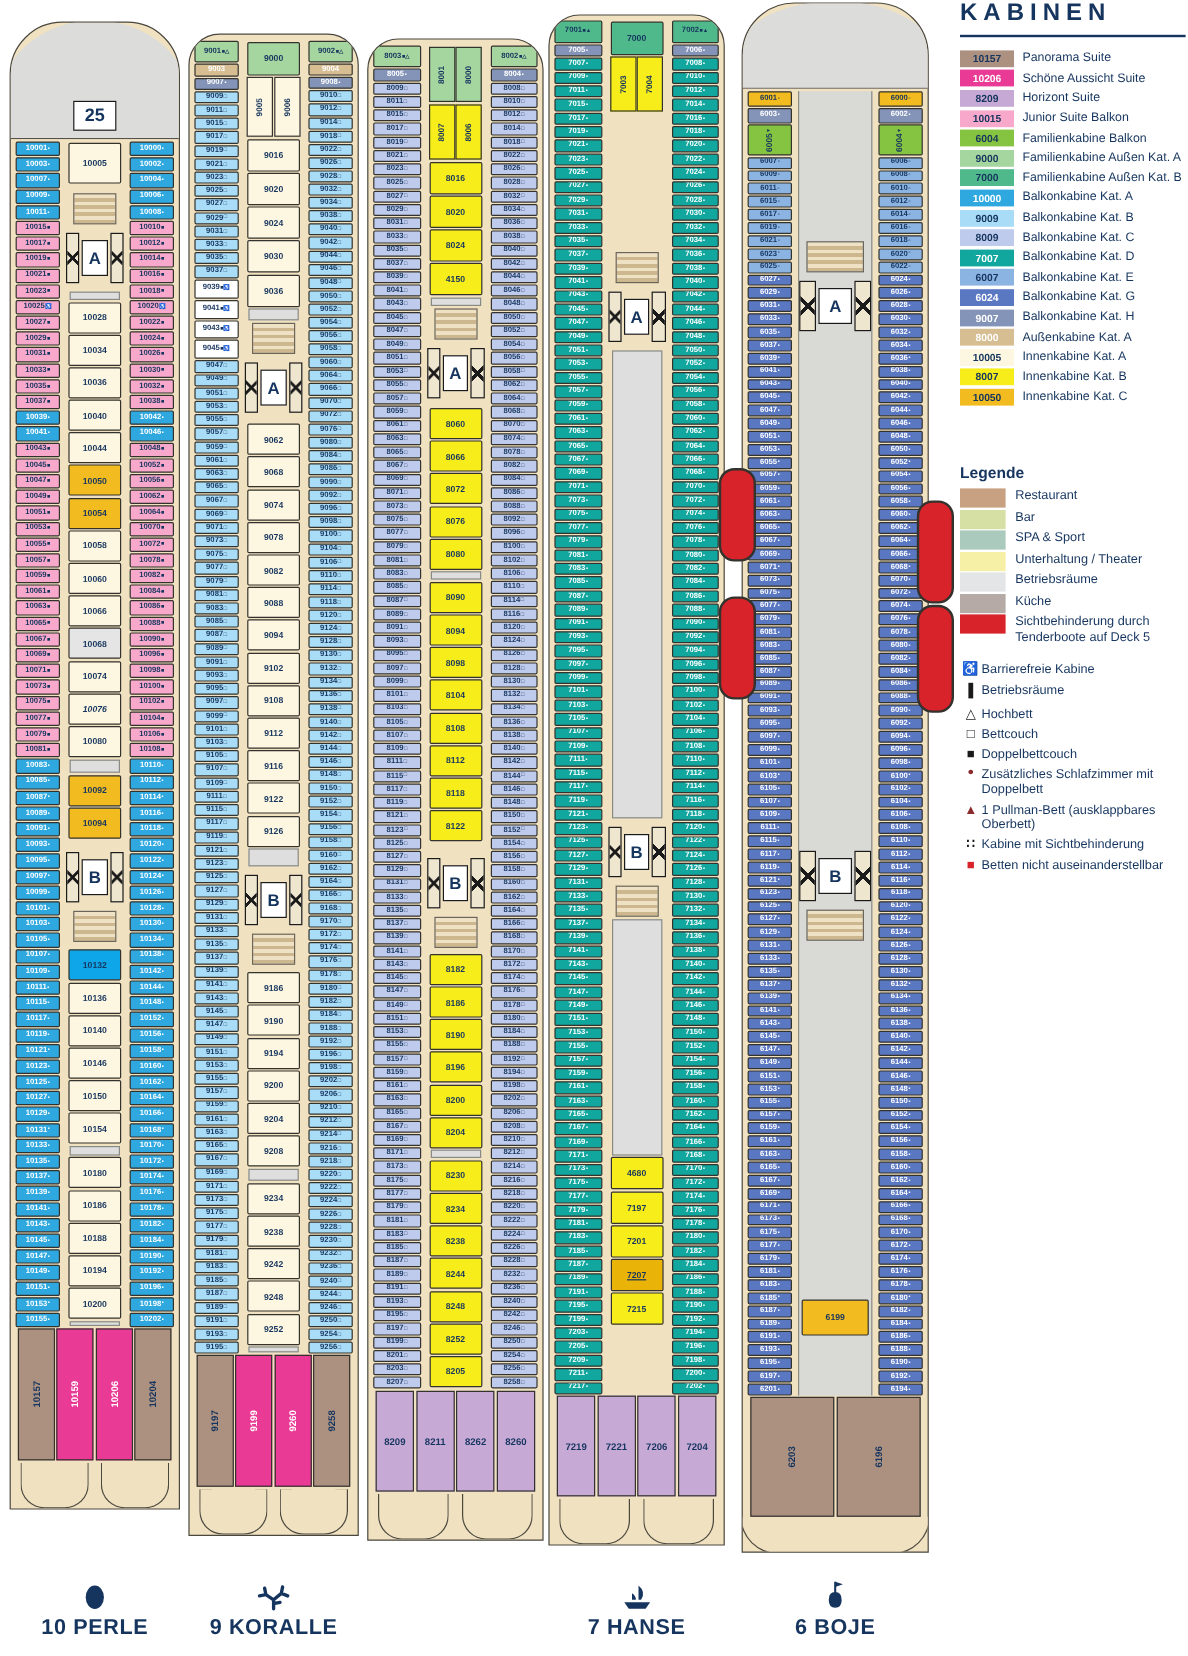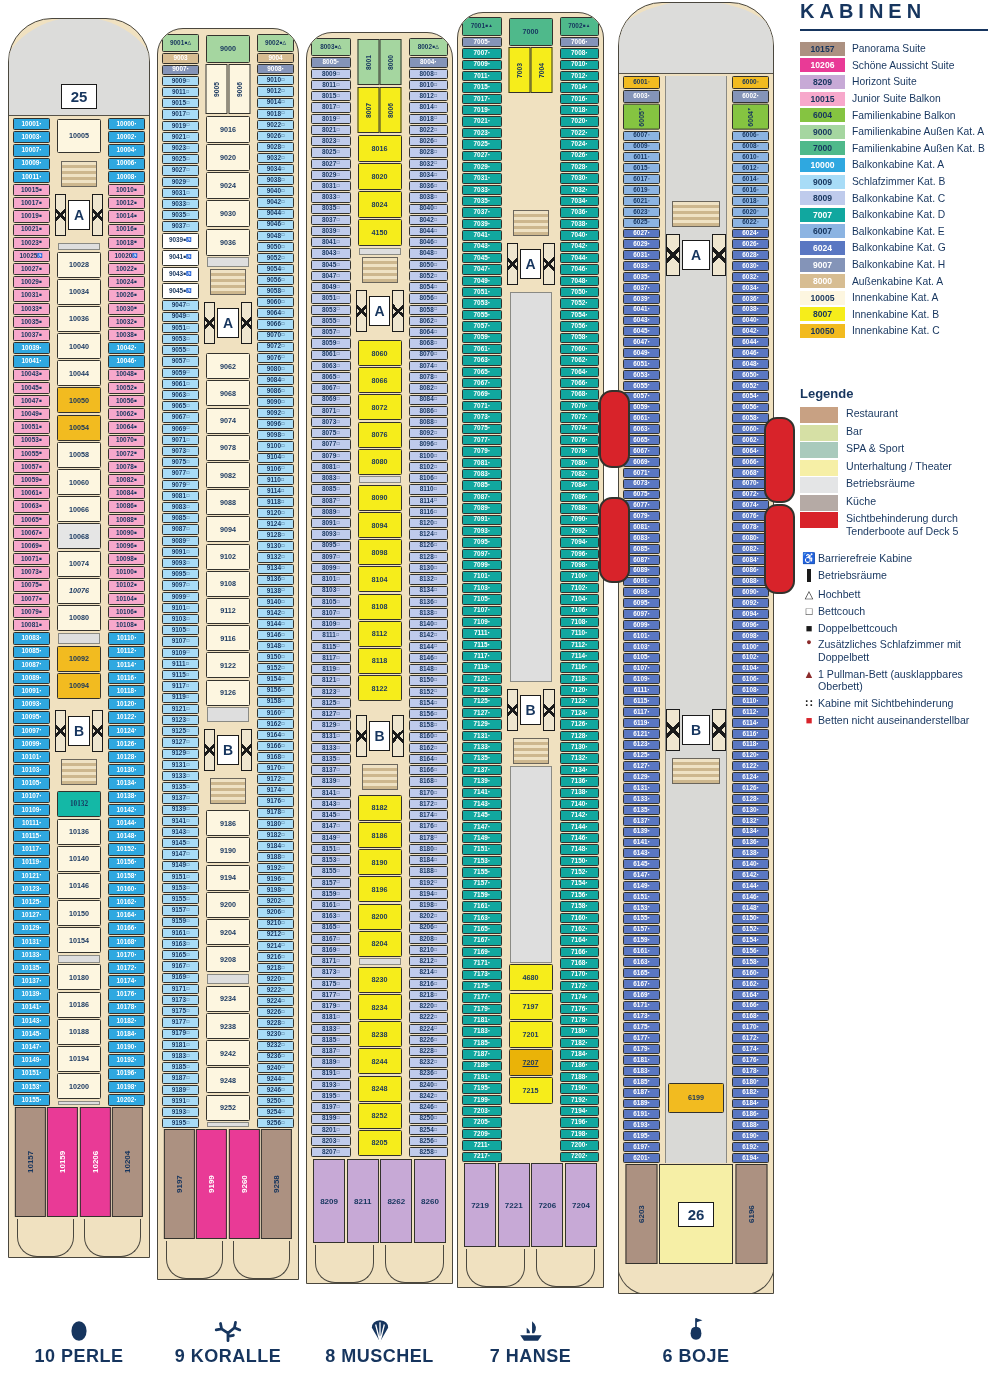--- a/index.html
+++ b/index.html
@@ -103,21 +103,21 @@
         <div class="leg-item">
           <span class="leg-chip" style="background: rgb(79, 185, 139); color: rgb(22, 53, 94);">7000</span>
           <span class="leg-label">Familienkabine Außen Kat. B</span>
         </div>
         <div class="leg-item">
           <span class="leg-chip" style="background: rgb(47, 168, 224); color: rgb(255, 255, 255);">10000</span>
           <span class="leg-label">Balkonkabine Kat. A</span>
         </div>
         <div class="leg-item">
           <span class="leg-chip" style="background: rgb(168, 220, 247); color: rgb(22, 53, 94);">9009</span>
-          <span class="leg-label">Schlafzimmer Kat. B</span>
+          <span class="leg-label">Balkonkabine Kat. B</span>
         </div>
         <div class="leg-item">
           <span class="leg-chip" style="background: rgb(191, 203, 236); color: rgb(22, 53, 94);">8009</span>
           <span class="leg-label">Balkonkabine Kat. C</span>
         </div>
         <div class="leg-item">
           <span class="leg-chip" style="background: rgb(17, 167, 159); color: rgb(255, 255, 255);">7007</span>
           <span class="leg-label">Balkonkabine Kat. D</span>
         </div>
         <div class="leg-item">
@@ -559,21 +559,21 @@
           <div class="mcab" style="height: 24px; background: rgb(242, 187, 32); color: rgb(22, 53, 94);">10092</div>
           <div class="mcab" style="height: 24px; background: rgb(242, 187, 32); color: rgb(22, 53, 94);">10094</div>
           <div class="mgap" style="flex-grow: 0.8;"></div>
           <div class="lift">
             <span class="xb"></span>
             <span class="lb">B</span>
             <span class="xb"></span>
           </div>
           <div class="stairs"></div>
           <div class="mgap" style="flex-grow: 0.8;"></div>
-          <div class="mcab" style="height: 24px; background: #14b8a6; color: rgb(22, 53, 94); font-family: Liberation Serif, serif;">10132</div>
+          <div class="mcab" style="height: 24px; background: #0ea5e9; color: rgb(22, 53, 94);">10132</div>
           <div class="mcab" style="height: 24px; background: rgb(253, 246, 224); color: rgb(22, 53, 94);">10136</div>
           <div class="mcab" style="height: 24px; background: rgb(253, 246, 224); color: rgb(22, 53, 94);">10140</div>
           <div class="mcab" style="height: 24px; background: rgb(253, 246, 224); color: rgb(22, 53, 94);">10146</div>
           <div class="mcab" style="height: 24px; background: rgb(253, 246, 224); color: rgb(22, 53, 94);">10150</div>
           <div class="mcab" style="height: 24px; background: rgb(253, 246, 224); color: rgb(22, 53, 94);">10154</div>
           <div class="mgrey" style="flex-grow: 1;"></div>
           <div class="mcab" style="height: 24px; background: rgb(253, 246, 224); color: rgb(22, 53, 94);">10180</div>
           <div class="mcab" style="height: 24px; background: rgb(253, 246, 224); color: rgb(22, 53, 94);">10186</div>
           <div class="mcab" style="height: 24px; background: rgb(253, 246, 224); color: rgb(22, 53, 94);">10188</div>
           <div class="mcab" style="height: 24px; background: rgb(253, 246, 224); color: rgb(22, 53, 94);">10194</div>
@@ -2620,29 +2620,20 @@
       <div class="suites" style="height: 84px;">
         <div class="suite" style="flex: 1 1 0px; background: rgb(199, 169, 214); color: rgb(22, 53, 94);">8209</div>
         <div class="suite" style="flex: 1 1 0px; background: rgb(199, 169, 214); color: rgb(22, 53, 94);">8211</div>
         <div class="suite" style="flex: 1 1 0px; background: rgb(199, 169, 214); color: rgb(22, 53, 94);">8262</div>
         <div class="suite" style="flex: 1 1 0px; background: rgb(199, 169, 214); color: rgb(22, 53, 94);">8260</div>
       </div>
       <div class="feet">
         <div class="foot"></div>
         <div class="foot"></div>
       </div>
-    </div>
-    <div class="deck-label" style="left: 291px; top: 1318px; width: 177px;">
-      <div class="ic">
-        <svg width="26" height="26" viewBox="0 0 24 24">
-          <path d="M12 22 L4.5 9 Q4.5 2.5 12 2 Q19.5 2.5 19.5 9 Z" fill="#16355e"></path>
-          <path d="M12 22 L8 6 M12 22 L12 4 M12 22 L16 6" stroke="#fff" stroke-width="1.2"></path>
-        </svg>
-      </div>
-      <div class="tx">8 MUSCHEL</div>
     </div>
     <div class="deck-strip" style="left: 457px; top: 12px; width: 147px; height: 1276px; border-radius: 26px 26px 0px 0px;">
       <div style="height: 4px; flex-shrink: 0;"></div>
       <div class="deck-body">
         <div class="sidecol">
           <div class="cab" style="background: rgb(79, 185, 139); color: rgb(22, 53, 94); flex-grow: 2;">
             <span>7001</span>
             <span class="mk">■▲</span>
           </div>
           <div class="cab" style="background: rgb(132, 148, 184); color: rgb(255, 255, 255); flex-grow: 1;">
@@ -4304,23 +4295,20 @@
             <span class="mk">▪</span>
           </div>
           <div class="cab" style="background: rgb(90, 119, 194); color: rgb(255, 255, 255); flex-grow: 1;">
             <span>6194</span>
             <span class="mk">▪</span>
           </div>
         </div>
       </div>
       <div class="suites" style="height: 100px;">
         <div class="suite vert" style="flex: 1.1 1 0px; background: rgb(172, 145, 129); color: rgb(22, 53, 94);">6203</div>
-        <div class="suite" style="flex: 2.6 1 0px; background: rgb(246, 239, 166); color: rgb(22, 53, 94);">
-          <div class="stairbox">26</div>
-        </div>
         <div class="suite vert" style="flex: 1.1 1 0px; background: rgb(172, 145, 129); color: rgb(22, 53, 94);">6196</div>
       </div>
       <div style="flex-shrink: 0; height: 30px; background: rgb(240, 225, 192); border-radius: 0px 0px 60px 60px; margin: 0px -2px -2px; border-right: 1.6px solid rgb(74, 71, 62); border-bottom: 1.6px solid rgb(74, 71, 62); border-left: 1.6px solid rgb(74, 71, 62); border-image: initial; border-top: none;"></div>
     </div>
     <div class="deck-label" style="left: 603px; top: 1318px; width: 186px;">
       <div class="ic">
         <svg width="24" height="28" viewBox="0 0 22 26">
           <path d="M11 10 q5 0 5 6 q0 6 -5 6 q-5 0 -5 -6 q0 -6 5 -6" fill="#16355e"></path>
           <path d="M11 12 V2" stroke="#16355e" stroke-width="1.6"></path>
           <path d="M11 2 l6 2 l-6 2 Z" fill="#16355e"></path>

